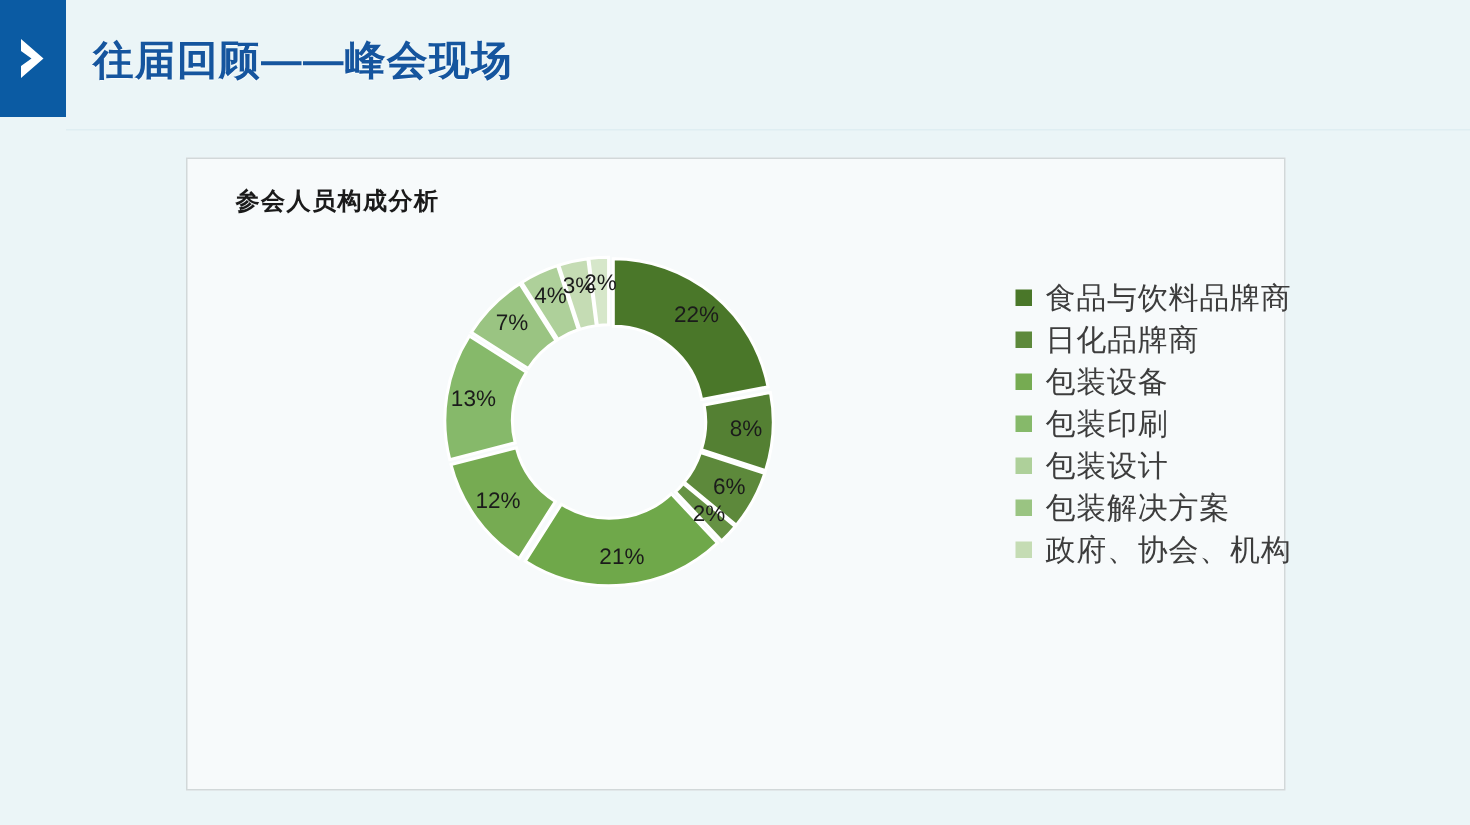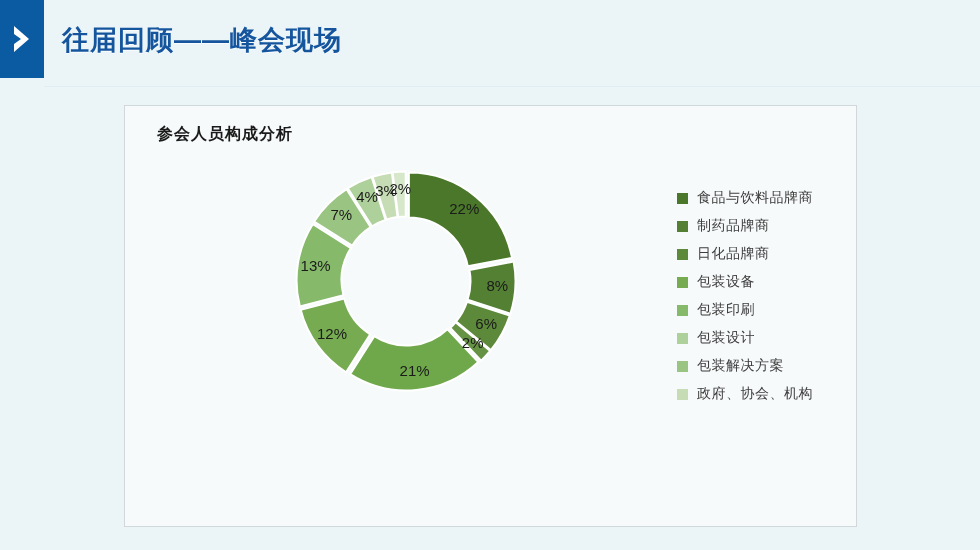--- a/index.html
+++ b/index.html
@@ -114,21 +114,21 @@
     align-items: center;
     height: 28px;
   }
   .legend-swatch {
     width: 11px;
     height: 11px;
     flex: 0 0 11px;
     margin-right: 9px;
   }
   .legend-label {
-    font-size: 14px;
+    font-size: 20px;
     color: #3d3d3d;
     white-space: nowrap;
     letter-spacing: 0.5px;
   }
 </style>
 </head>
 <body>
 
 <div id="header">
   <div id="header-accent"></div>
@@ -175,24 +175,20 @@
         </g>
     </svg>
   </div>
 
   <div id="legend">
       <div class="legend-row">
         <span class="legend-swatch" style="background: rgb(74, 119, 41);"></span>
         <span class="legend-label">食品与饮料品牌商</span>
       </div>
       <div class="legend-row">
-        <span class="legend-swatch" style="background: rgb(84, 128, 51);"></span>
-        <span class="legend-label">制药品牌商</span>
-      </div>
-      <div class="legend-row">
         <span class="legend-swatch" style="background: rgb(93, 137, 59);"></span>
         <span class="legend-label">日化品牌商</span>
       </div>
       <div class="legend-row">
         <span class="legend-swatch" style="background: rgb(118, 171, 82);"></span>
         <span class="legend-label">包装设备</span>
       </div>
       <div class="legend-row">
         <span class="legend-swatch" style="background: rgb(134, 185, 106);"></span>
         <span class="legend-label">包装印刷</span>

